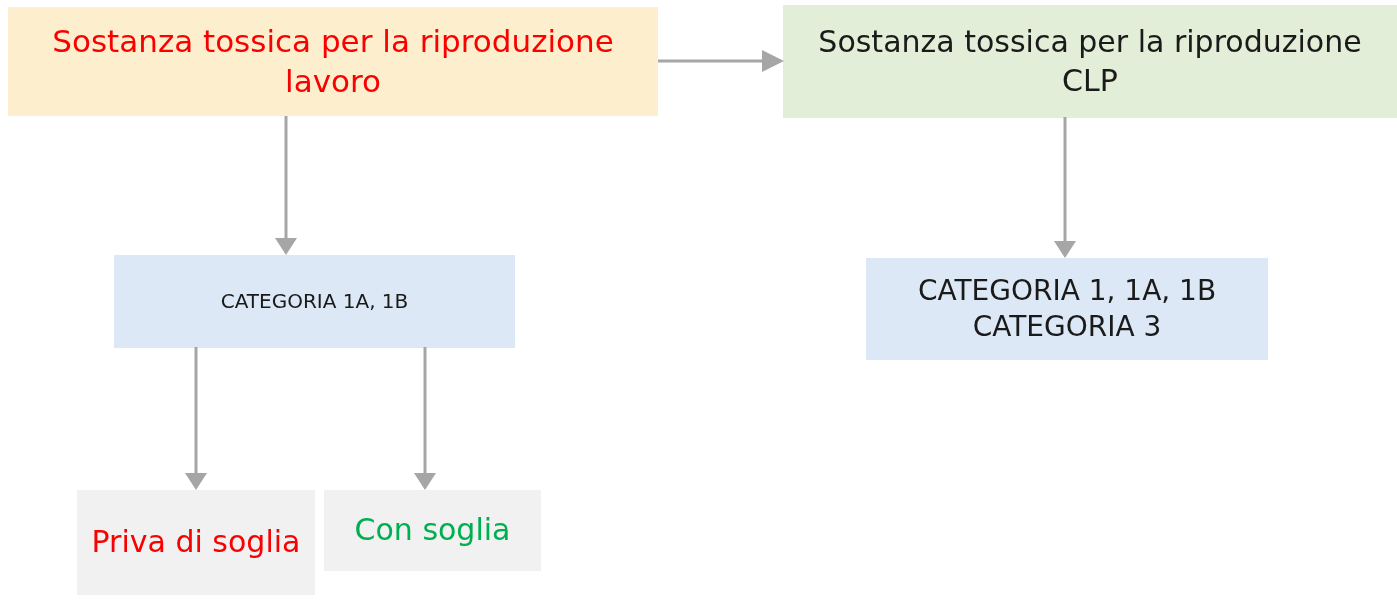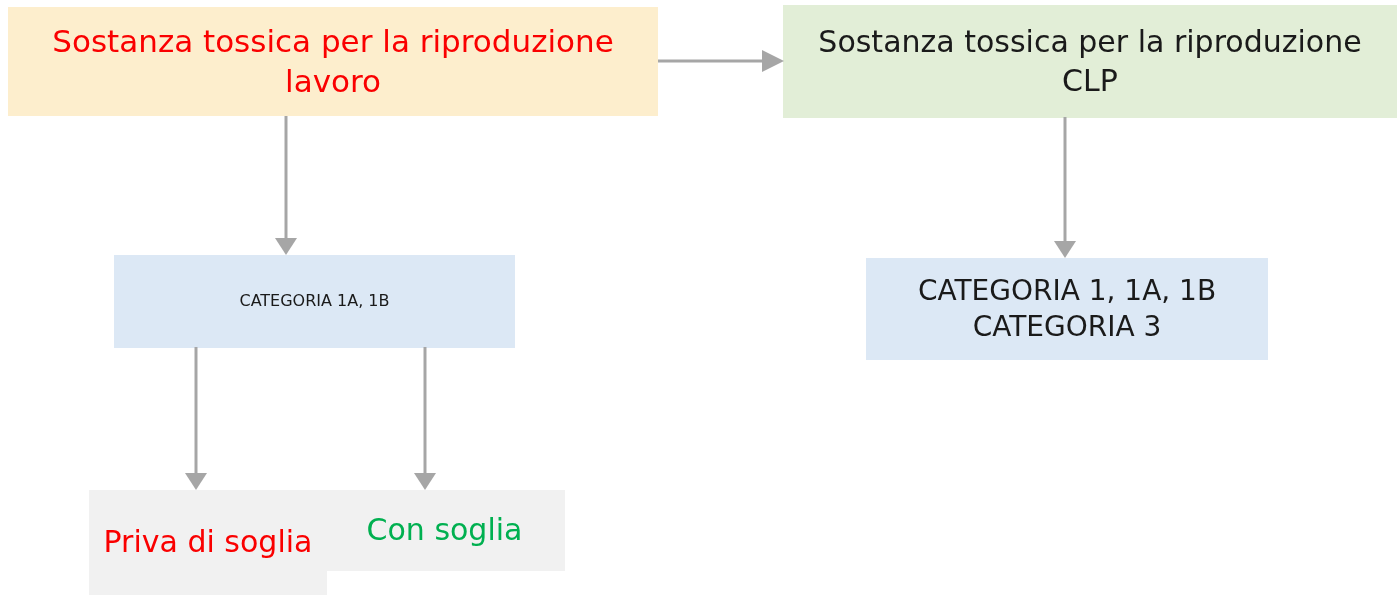--- a/index.html
+++ b/index.html
@@ -53,47 +53,47 @@
     padding: 0 20px;
   }
   
   .node-cat-work {
     left: 114px;
     top: 255px;
     width: 401px;
     height: 93px;
     background: #dce8f5;
     color: #1a1a1a;
-    font-size: 16px;
+    font-size: 20px;
   }
   
   .node-cat-clp {
     left: 866px;
     top: 258px;
     width: 402px;
     height: 102px;
     background: #dce8f5;
     color: #1a1a1a;
     font-size: 28px;
   }
   
   .node-no-threshold {
-    left: 89px;
+    left: 77px;
     top: 490px;
     width: 238px;
     height: 105px;
     background: #f1f1f1;
     color: #fa0000;
     font-size: 30px;
   }
   
   .node-with-threshold {
     left: 324px;
     top: 490px;
-    width: 241px;
+    width: 217px;
     height: 81px;
     background: #f1f1f1;
     color: #00b050;
     font-size: 30px;
   }
 
   .connector {
     position: absolute;
     overflow: visible;
   }

